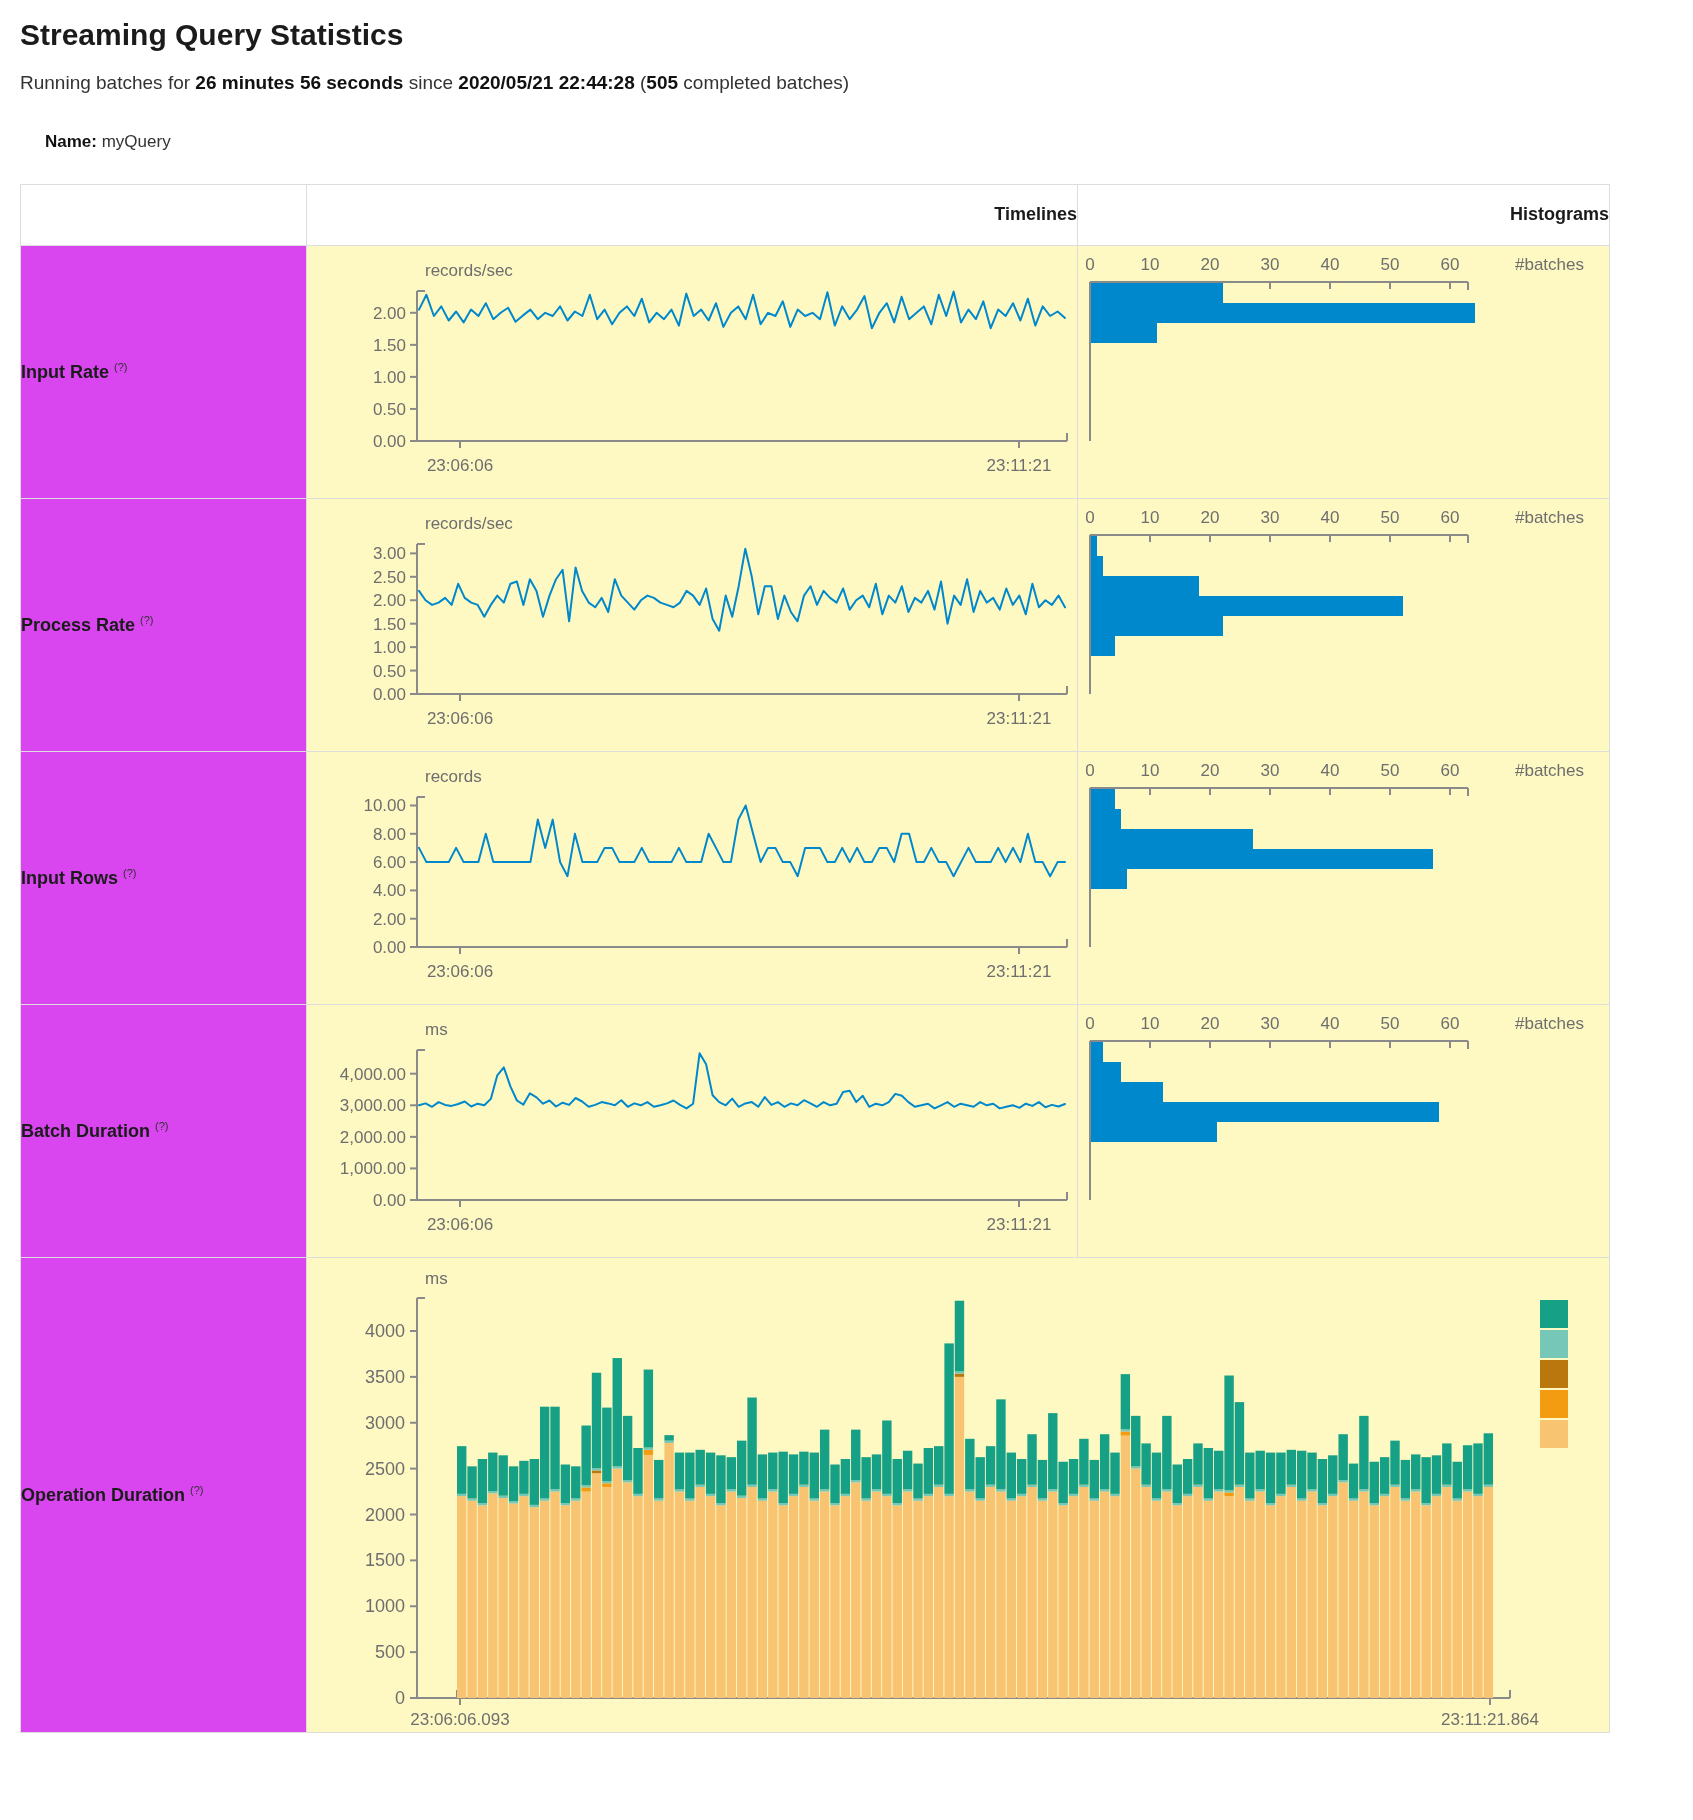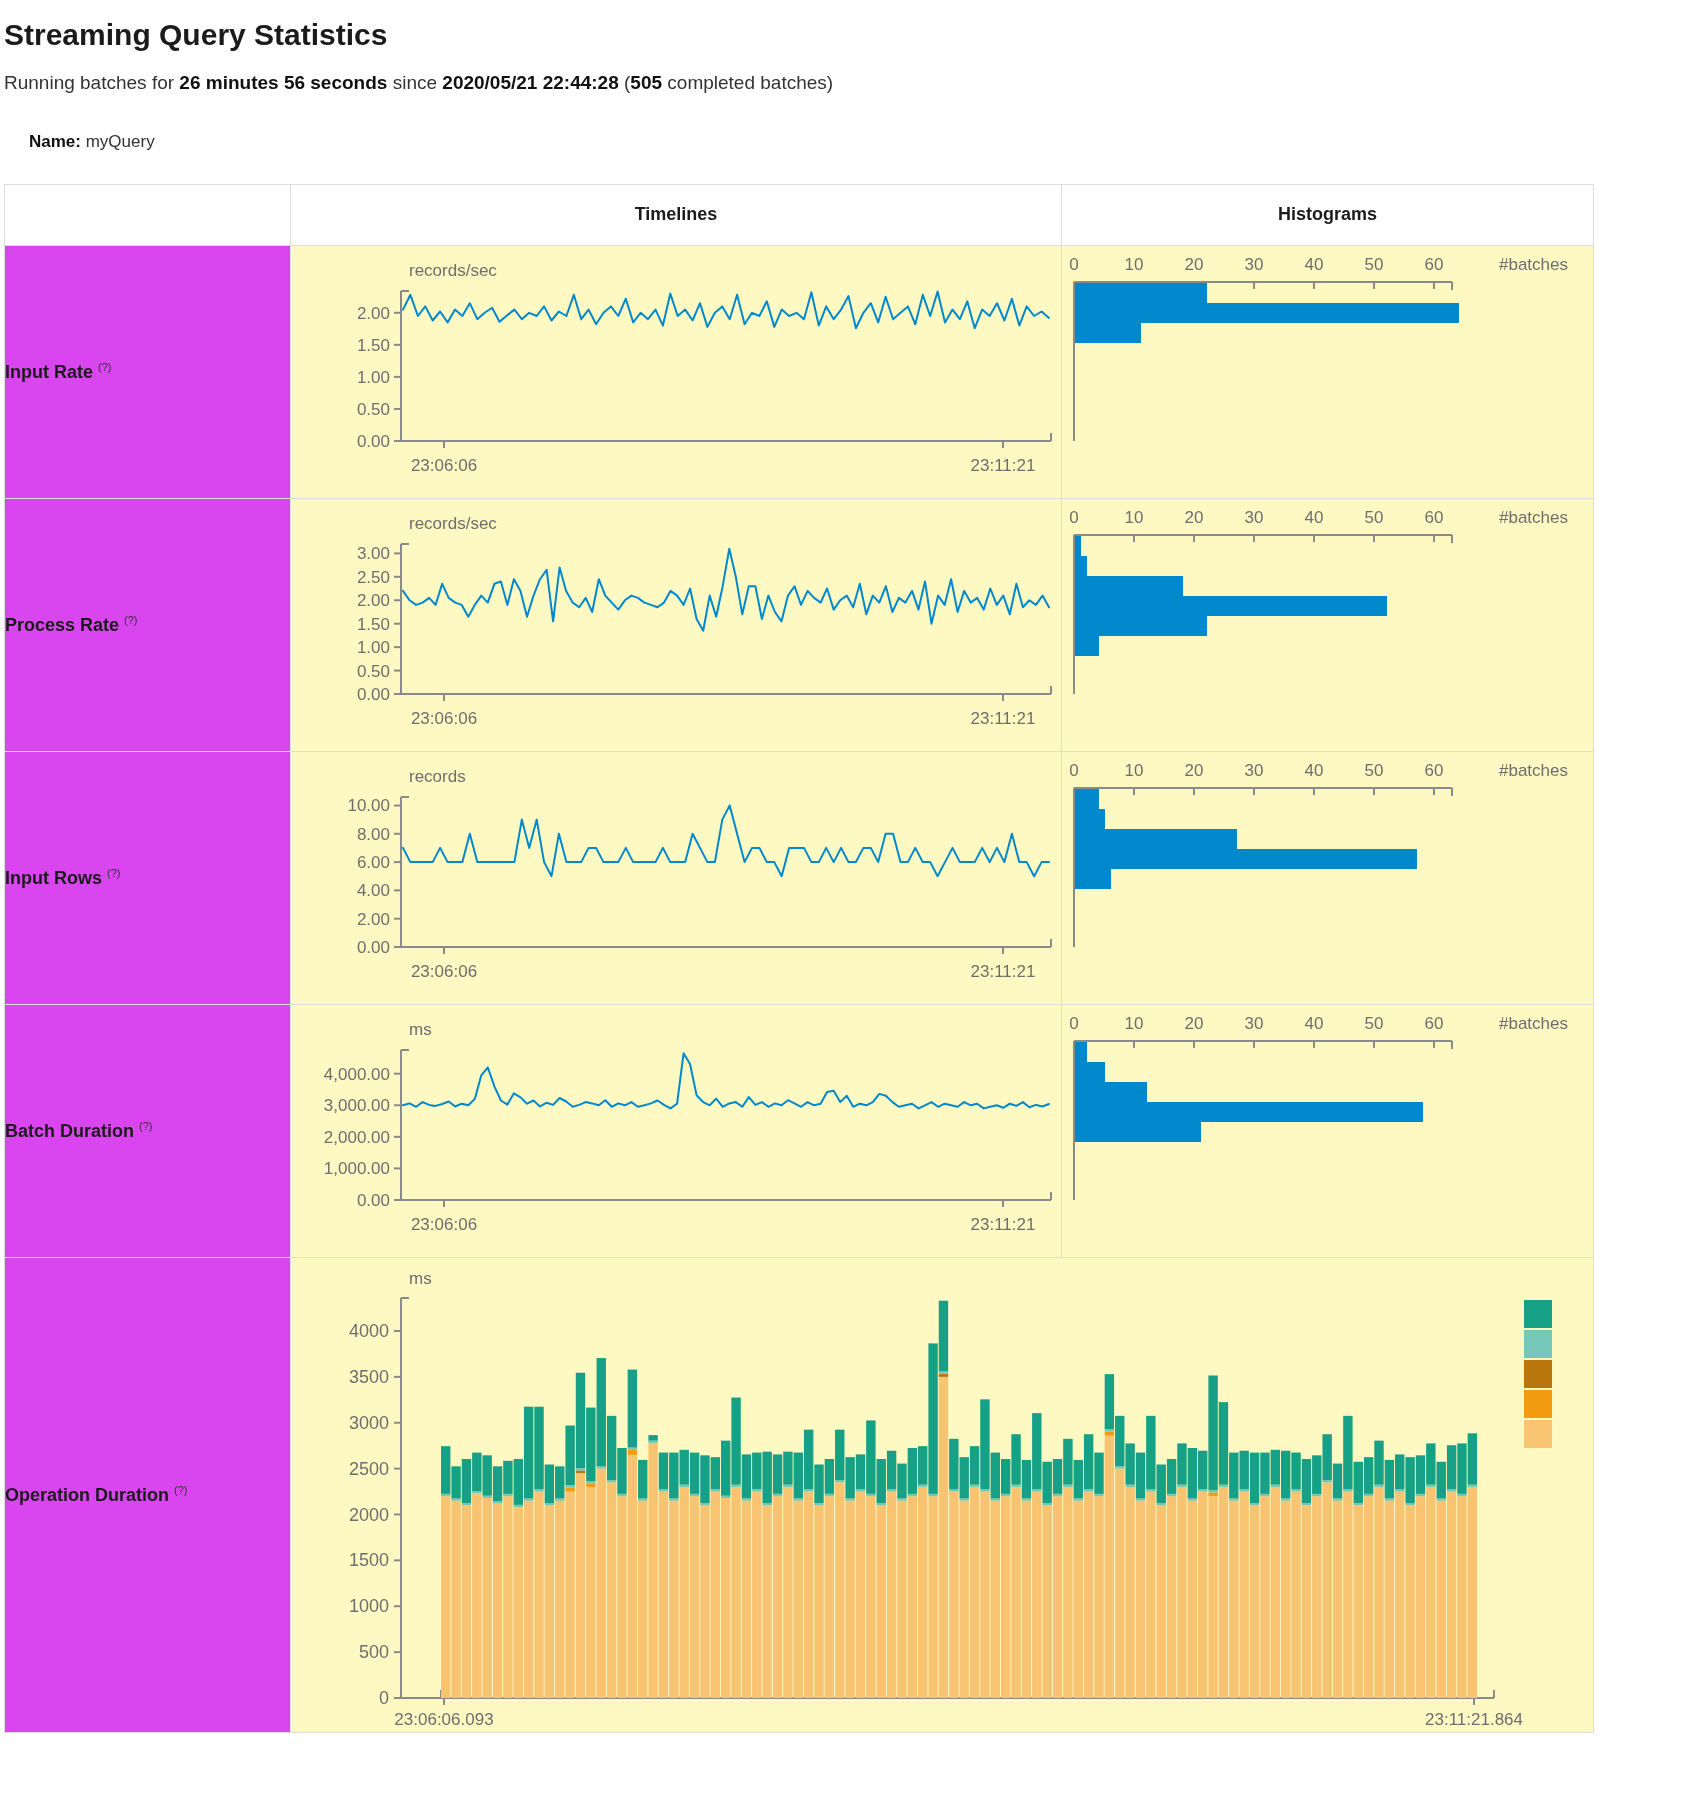--- a/index.html
+++ b/index.html
@@ -1,25 +1,25 @@
 <!DOCTYPE html>
 <html><head>
 <meta charset="utf-8">
 <style>
   html,body{margin:0;padding:0;background:#ffffff;color:#333;
     font-family:"Liberation Sans", sans-serif;}
-  .page{padding:12px 0 30px 4px;}
+  .page{padding:12px 0 30px 20px;}
   h1{font-size:30px;margin:6px 0 20px 0;color:#1b1b1b;font-weight:700;letter-spacing:0;}
   .status{font-size:19px;margin:0 0 34px 0;color:#333;}
   .status .b{font-weight:700;color:#111;}
   .meta{font-size:17px;line-height:1.62;color:#333;margin-left:25px;}
   .meta .lbl{font-weight:700;color:#111;}
   table.stats{border-collapse:collapse;margin-top:28px;table-layout:fixed;background:#fff;}
   table.stats th, table.stats td{border:1px solid #dddddd;padding:0;}
-  thead th{height:60px;text-align:center;vertical-align:middle;padding-left:15px;
+  thead th{height:60px;text-align:right;vertical-align:middle;padding-left:15px;
     font-size:18px;font-weight:700;color:#1b1b1b;}
   td.label-cell{vertical-align:middle;padding-left:16px;font-size:18px;font-weight:700;
     color:#1b1b1b;background:#d946ef;}
   sup.help{font-size:11px;font-weight:400;color:#333;}
   td.chart-cell{vertical-align:top;background:#fef9c3;}
   .chart-box svg{display:block;}
 </style>
 </head>
 <body>
 

